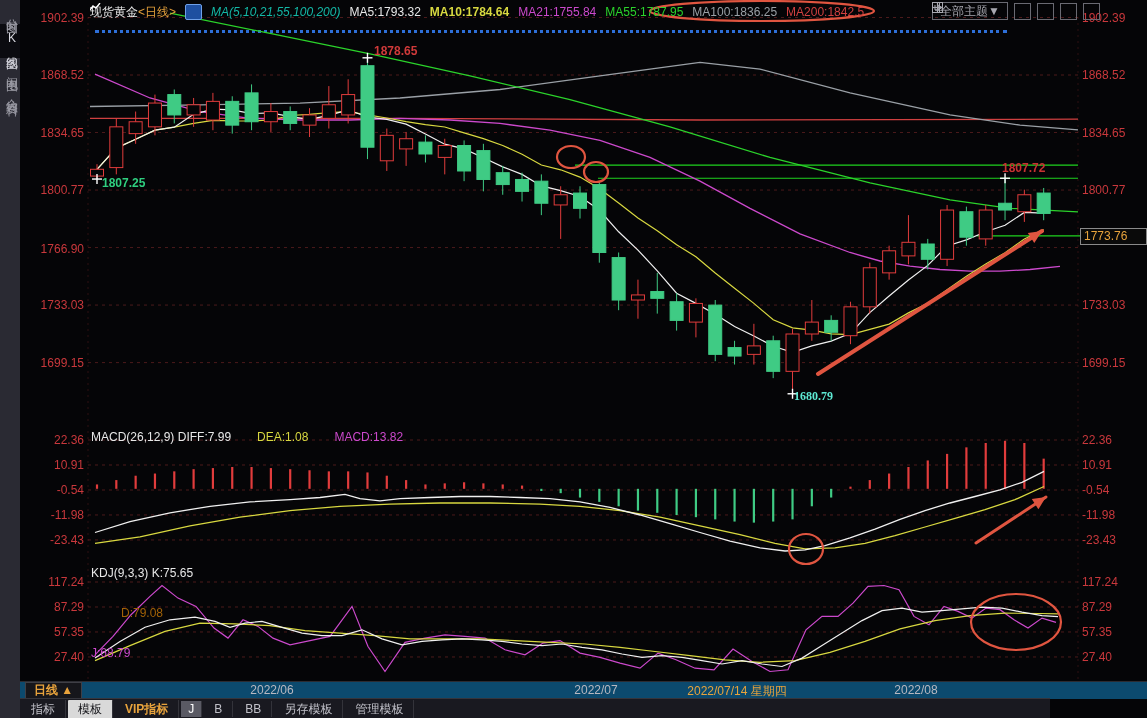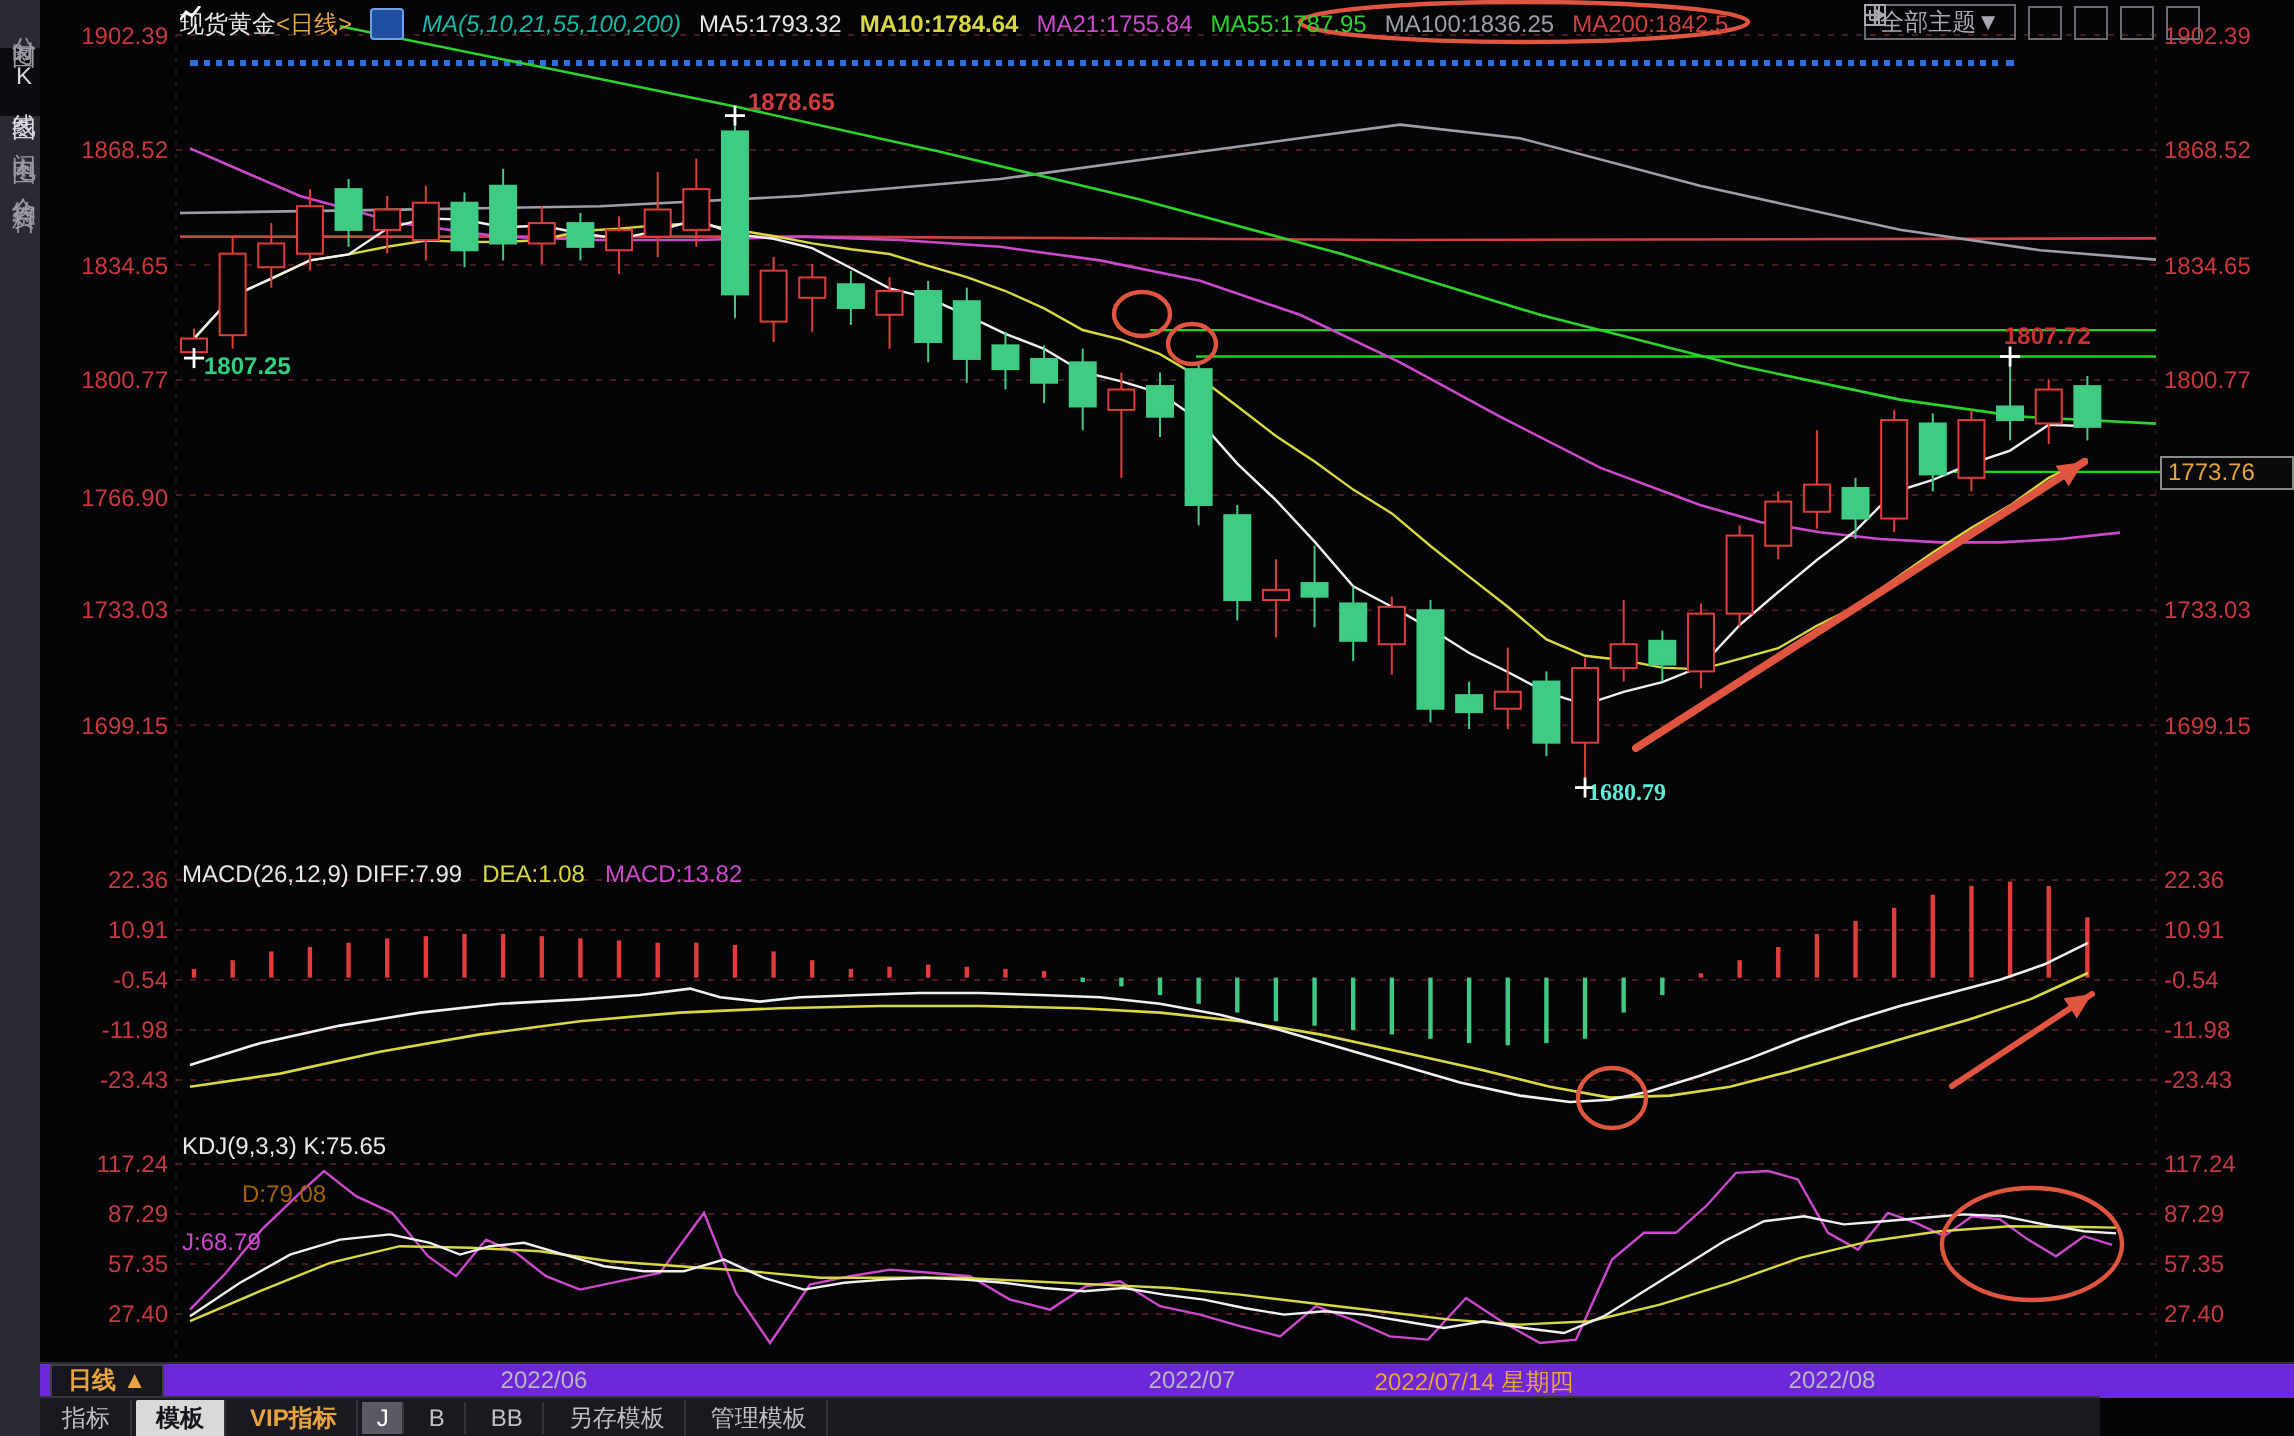--- a/index.html
+++ b/index.html
@@ -21,36 +21,36 @@
   .icon-btn svg{display:block;}
   .chart-logo{width:15px;height:14px;background:#1e4fa0;border:1px solid #6fa0e8;border-radius:2px;
               display:flex;align-items:center;justify-content:center;}
   
   .axlbl{position:absolute;color:#c9383c;z-index:8;}
   .axlbl.left{width:52px;text-align:right;left:32px;}
   .axlbl.right{left:1082px;text-align:left;}
   .price-badge{position:absolute;left:1080px;width:62px;height:15px;border:1px solid #8a8a8a;background:#0a0a0a;
                color:#e8a33c;text-align:left;padding-left:3px;line-height:15px;z-index:9;}
   
-  .panel-hdr{position:absolute;left:91px;display:flex;gap:10px;z-index:10;white-space:nowrap;}
+  .panel-hdr{position:absolute;left:91px;display:flex;gap:26px;z-index:10;white-space:nowrap;}
   
   .pt-lbl{position:absolute;font-weight:bold;z-index:7;}
   .blue-dots{position:absolute;left:95px;top:30px;width:912px;border-top:3px dotted #2e6fd8;z-index:3;}
   
-  .date-bar{position:absolute;left:20px;top:681px;width:1127px;height:17px;background:#6d28d9;
+  .date-bar{position:absolute;left:20px;top:681px;width:1127px;height:17px;background:#0c4a6e;
             border-top:1px solid #2c2c32;z-index:20;}
   .period-box{position:absolute;left:5px;top:0px;height:15px;line-height:15px;border:1px solid #3f3f46;
               background:#16161b;color:#e8a33c;padding:0 8px;font-weight:bold;cursor:pointer;}
   .date-lbl{position:absolute;top:1px;color:#b8b8c0;transform:translateX(-50%);white-space:nowrap;}
   .date-lbl.hl{color:#e8a33c;}
   
   .toolbar{position:absolute;left:20px;top:698px;width:1030px;height:20px;background:#191920;
            border-top:1px solid #35353c;display:flex;align-items:center;z-index:20;}
   .tb-item{padding:1px 10px;margin:0 1px;color:#c0c0c8;cursor:pointer;border-right:1px solid #33333a;}
-  .tb-item.light{background:#d9d9d9;color:#15151a;font-weight:bold;border-radius:1px;}
+  .tb-item.light{background:#d9d9d9;color:#15151a;font-weight:normal;border-radius:1px;}
   .tb-item.orange{color:#e8a33c;font-weight:bold;}
   .tb-item.dark{background:#5a5a64;color:#fff;padding:1px 7px;}
   svg{position:absolute;left:0;top:0;z-index:4;}
 </style>
 </head>
 <body>
 
 <div class="sidebar">
   <div class="side-item">分时图</div>
   <div class="side-item active">K线图</div>

